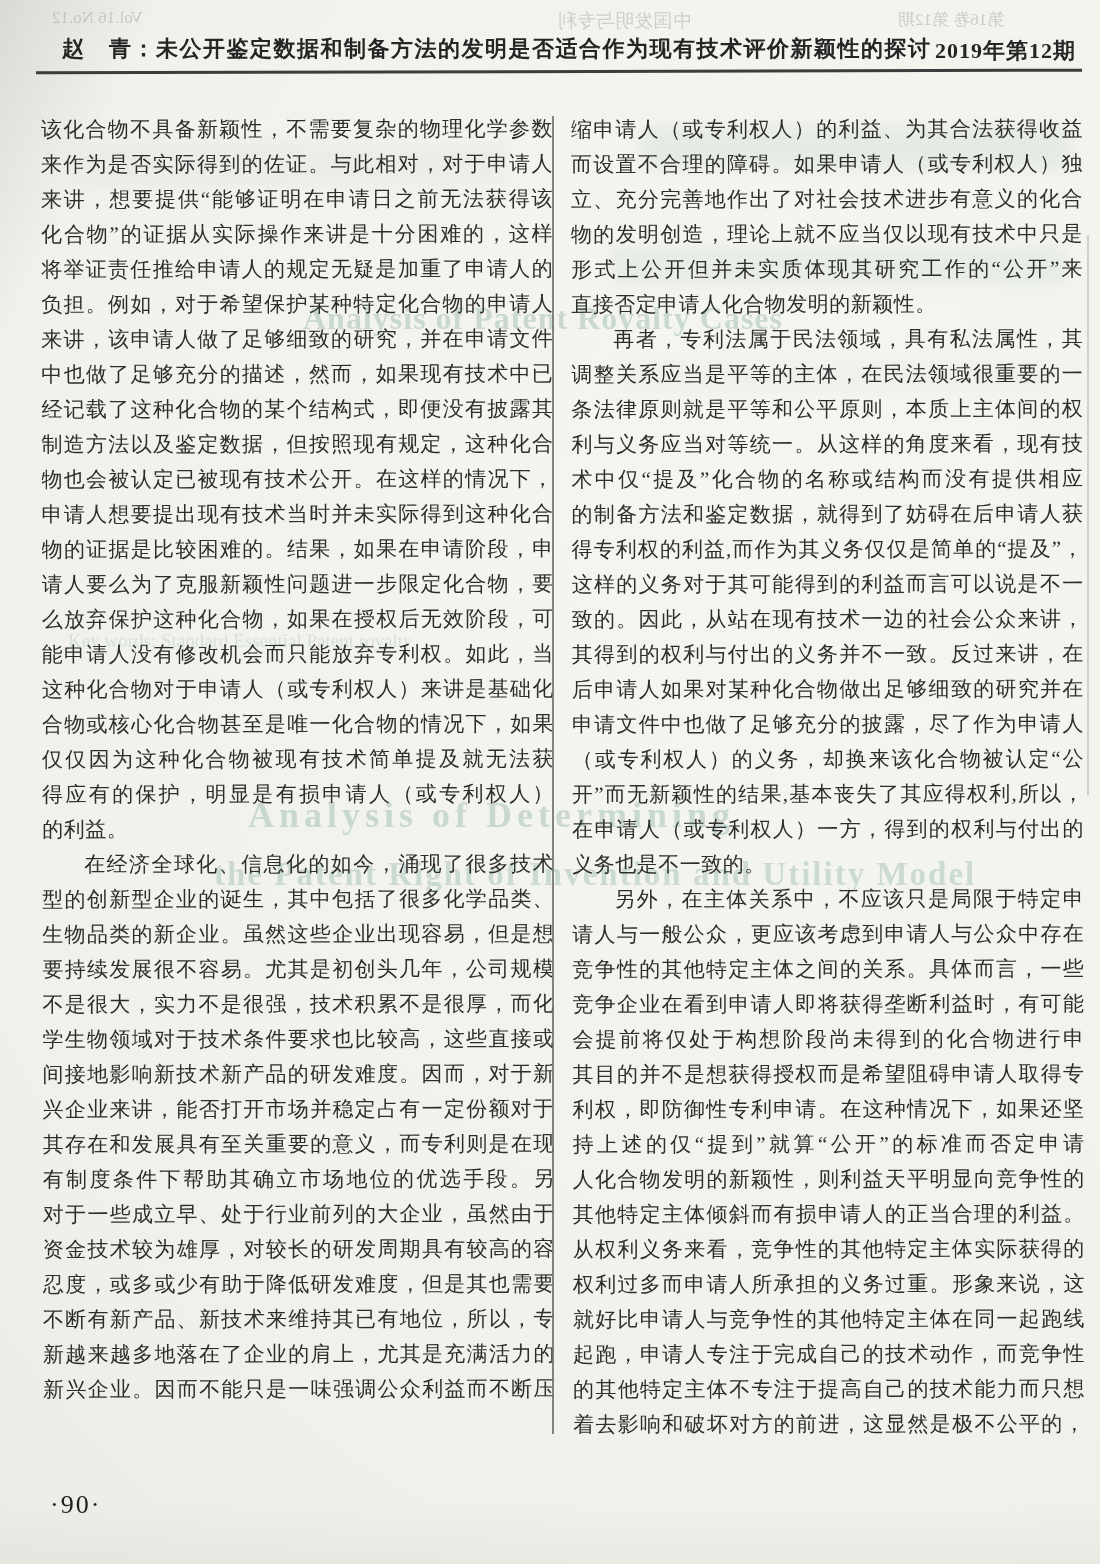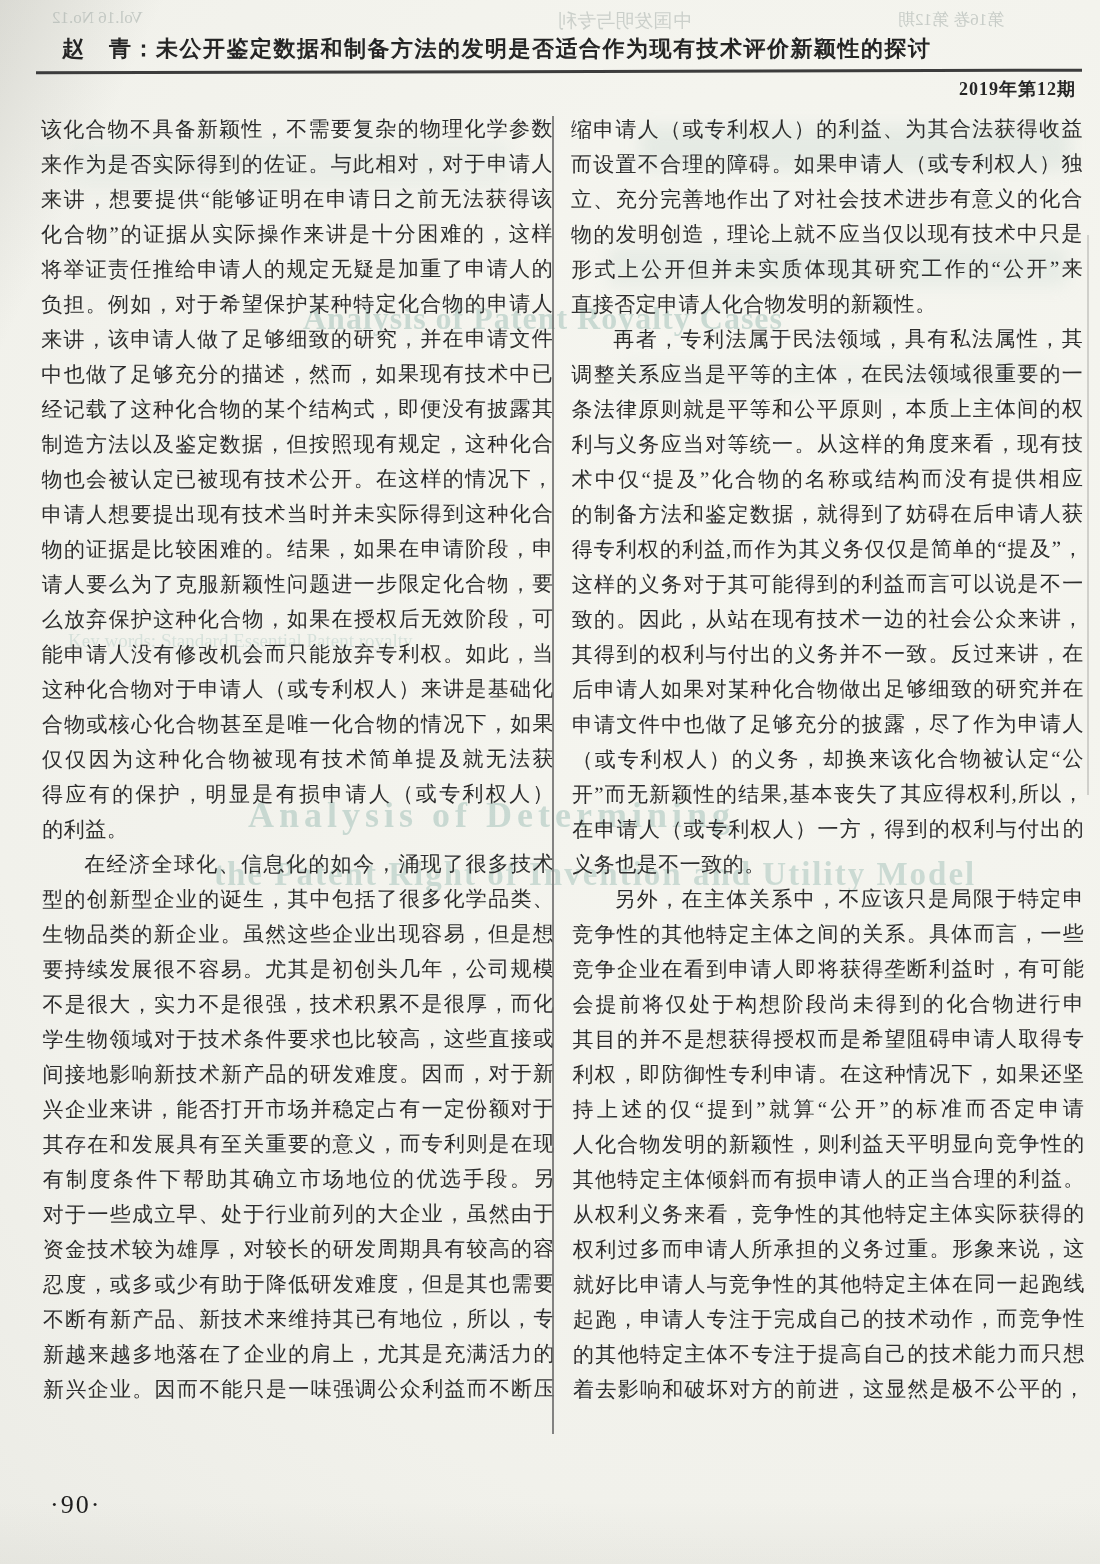--- a/index.html
+++ b/index.html
@@ -7,21 +7,21 @@
   .page{
     position:relative;width:1100px;height:1564px;overflow:hidden;
     background:
       linear-gradient(115deg, rgba(160,160,152,.28) 0%, rgba(160,160,152,0) 9%),
       linear-gradient(0deg, rgba(170,170,160,.10) 0%, rgba(170,170,160,0) 4%),
       radial-gradient(140% 120% at 72% 32%, #f6f6f0 0%, #f1f1eb 55%, #e6e6e0 100%);
     color:#2e2e2e;
   }
   
   .header-title{position:absolute;left:62px;top:34px;font-size:22px;font-weight:bold;letter-spacing:1.5px;color:#252525;white-space:nowrap;}
-  .header-issue{position:absolute;right:24px;top:36px;font-size:18px;font-weight:bold;letter-spacing:1px;color:#252525;margin-top:41px;}
+  .header-issue{position:absolute;right:24px;top:36px;font-size:22px;font-weight:bold;letter-spacing:1px;color:#252525;}
   .header-rule{position:absolute;left:36px;top:70px;width:1046px;height:3px;background:#3c3c3c;transform:rotate(-0.15deg);}
   
   .col{position:absolute;top:112px;width:512px;overflow:hidden;transform:rotate(-0.1deg);}
   .col-left{left:42px;}
   .col-right{left:572px;}
   .tline{height:35px;line-height:35px;font-size:21px;letter-spacing:.5px;text-align:justify;overflow:hidden;color:#2d2d2d;}
   .tline::after{content:"";display:inline-block;width:100%;height:0;}
   .tline.pend{text-align:left;}
   .tline.pend::after{content:none;}
   .tline.ind{text-indent:42px;}
@@ -123,20 +123,21 @@
       <div class="tline">这样的义务对于其可能得到的利益而言可以说是不一</div>
       <div class="tline">致的。因此，从站在现有技术一边的社会公众来讲，</div>
       <div class="tline">其得到的权利与付出的义务并不一致。反过来讲，在</div>
       <div class="tline">后申请人如果对某种化合物做出足够细致的研究并在</div>
       <div class="tline">申请文件中也做了足够充分的披露，尽了作为申请人</div>
       <div class="tline">（或专利权人）的义务，却换来该化合物被认定“公</div>
       <div class="tline">开”而无新颖性的结果,基本丧失了其应得权利,所以，</div>
       <div class="tline">在申请人（或专利权人）一方，得到的权利与付出的</div>
       <div class="tline pend">义务也是不一致的。</div>
       <div class="tline ind">另外，在主体关系中，不应该只是局限于特定申</div>
+      <div class="tline">请人与一般公众，更应该考虑到申请人与公众中存在</div>
       <div class="tline">竞争性的其他特定主体之间的关系。具体而言，一些</div>
       <div class="tline">竞争企业在看到申请人即将获得垄断利益时，有可能</div>
       <div class="tline">会提前将仅处于构想阶段尚未得到的化合物进行申请，</div>
       <div class="tline">其目的并不是想获得授权而是希望阻碍申请人取得专</div>
       <div class="tline">利权，即防御性专利申请。在这种情况下，如果还坚</div>
       <div class="tline">持上述的仅“提到”就算“公开”的标准而否定申请</div>
       <div class="tline">人化合物发明的新颖性，则利益天平明显向竞争性的</div>
       <div class="tline">其他特定主体倾斜而有损申请人的正当合理的利益。</div>
       <div class="tline">从权利义务来看，竞争性的其他特定主体实际获得的</div>
       <div class="tline">权利过多而申请人所承担的义务过重。形象来说，这</div>

